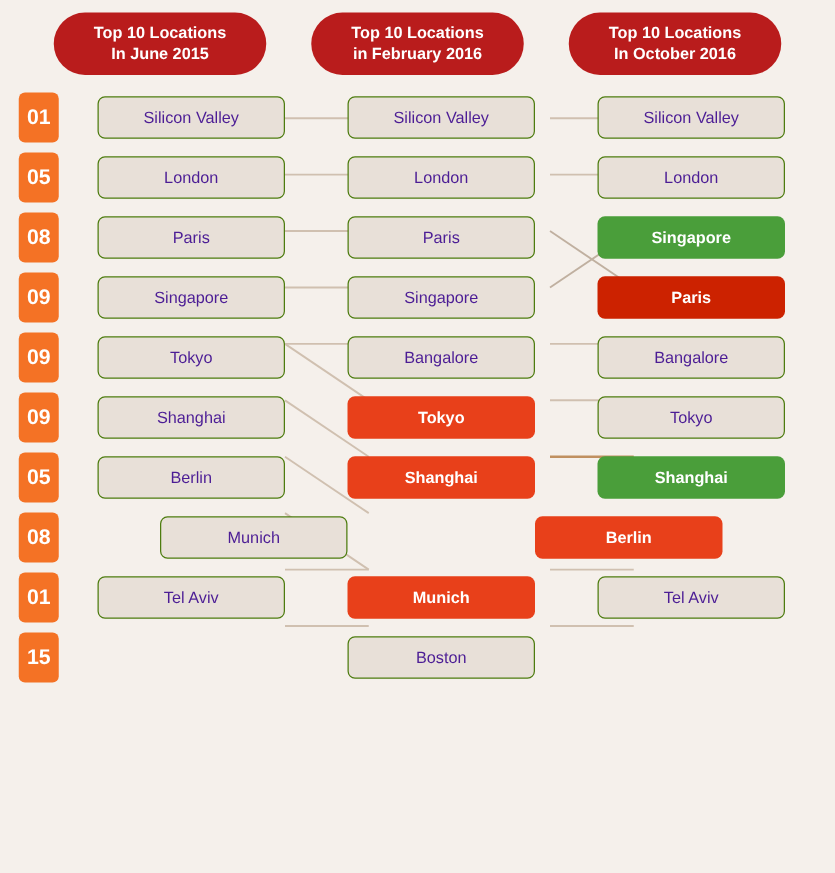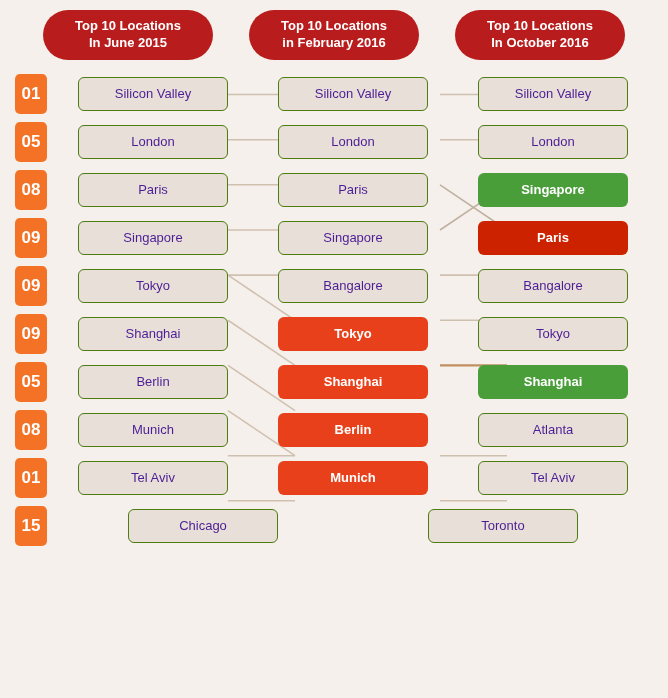--- a/index.html
+++ b/index.html
@@ -285,45 +285,39 @@
         </div>
         <div class="row">
           <div class="rank-badge">08</div>
           <div class="cols-wrapper">
             <div class="col-section">
               <div class="city-box city-default">Munich</div>
             </div>
             <div class="col-section">
               <div class="city-box city-orange">Berlin</div>
             </div>
-            <div class="col-section">
-              <div class="city-box city-default">Atlanta</div>
-            </div>
           </div>
         </div>
         <div class="row">
           <div class="rank-badge">01</div>
           <div class="cols-wrapper">
             <div class="col-section">
               <div class="city-box city-default">Tel Aviv</div>
             </div>
             <div class="col-section">
               <div class="city-box city-orange">Munich</div>
             </div>
             <div class="col-section">
               <div class="city-box city-default">Tel Aviv</div>
             </div>
           </div>
         </div>
         <div class="row">
           <div class="rank-badge">15</div>
           <div class="cols-wrapper">
             <div class="col-section">
-              <div class="city-box city-default">Chicago</div>
-            </div>
-            <div class="col-section">
-              <div class="city-box city-default">Toronto</div>
+              <div class="city-box city-default">Boston</div>
             </div>
           </div>
         </div>
       </div>
   </div>
 </div>
 
 </body></html>

